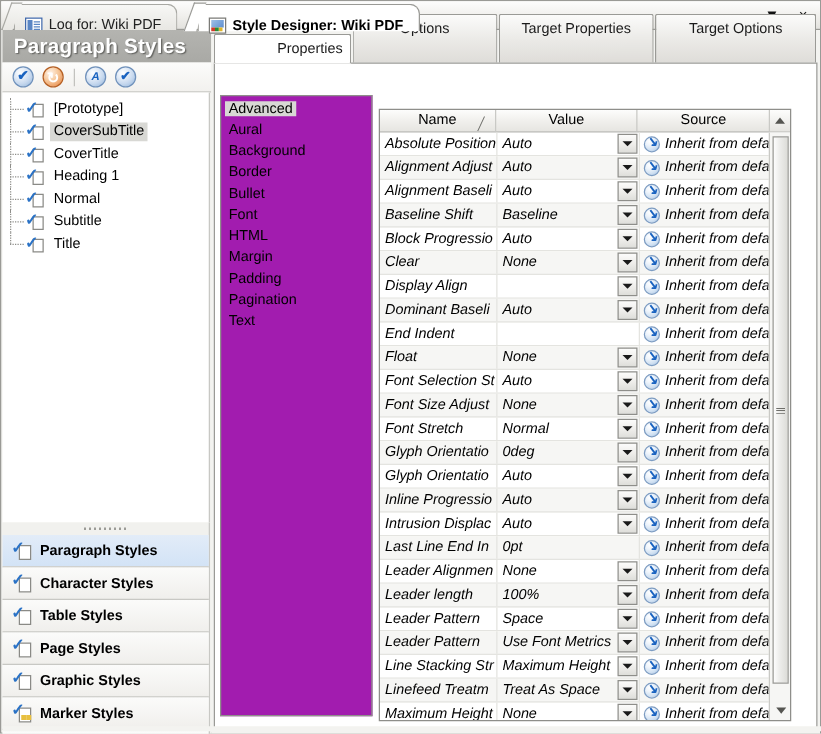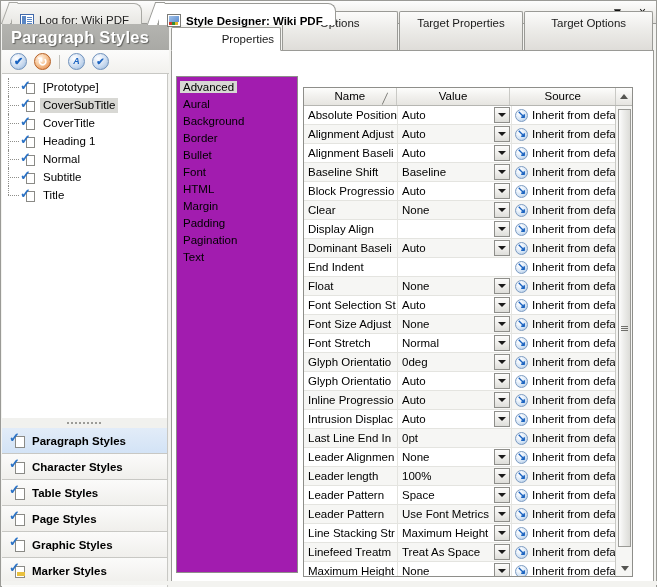--- a/index.html
+++ b/index.html
@@ -498,20 +498,21 @@
     width: 0; height: 0;
     border-left: 4px solid transparent;
     border-right: 4px solid transparent;
     border-bottom: 5px solid #555551;
   }
 
   #grid-body {
     position: relative;
     width: 328px;
     height: 470px;
+    font-style: italic;
   }
   #grid-rows {
     position: absolute;
     left: 0; top: 0;
     width: 311px;
   }
   .grow {
     display: flex;
     height: 19px;
     box-sizing: border-box;

